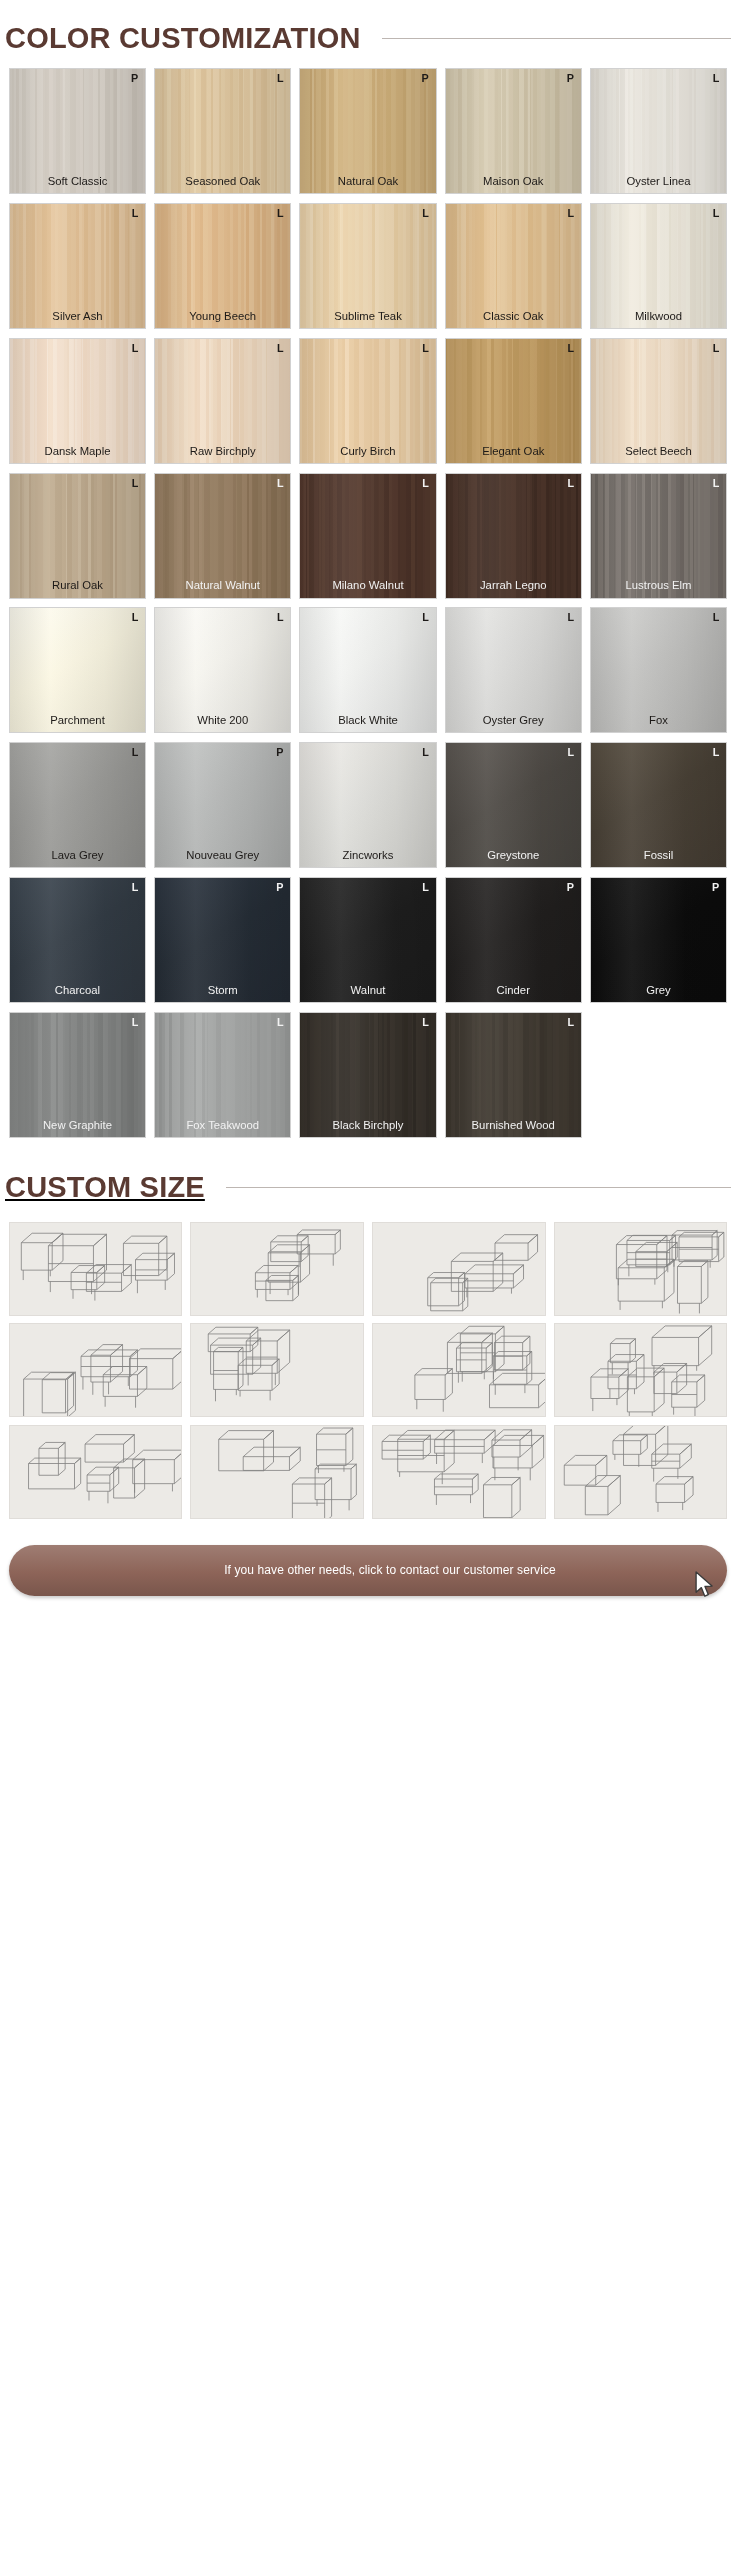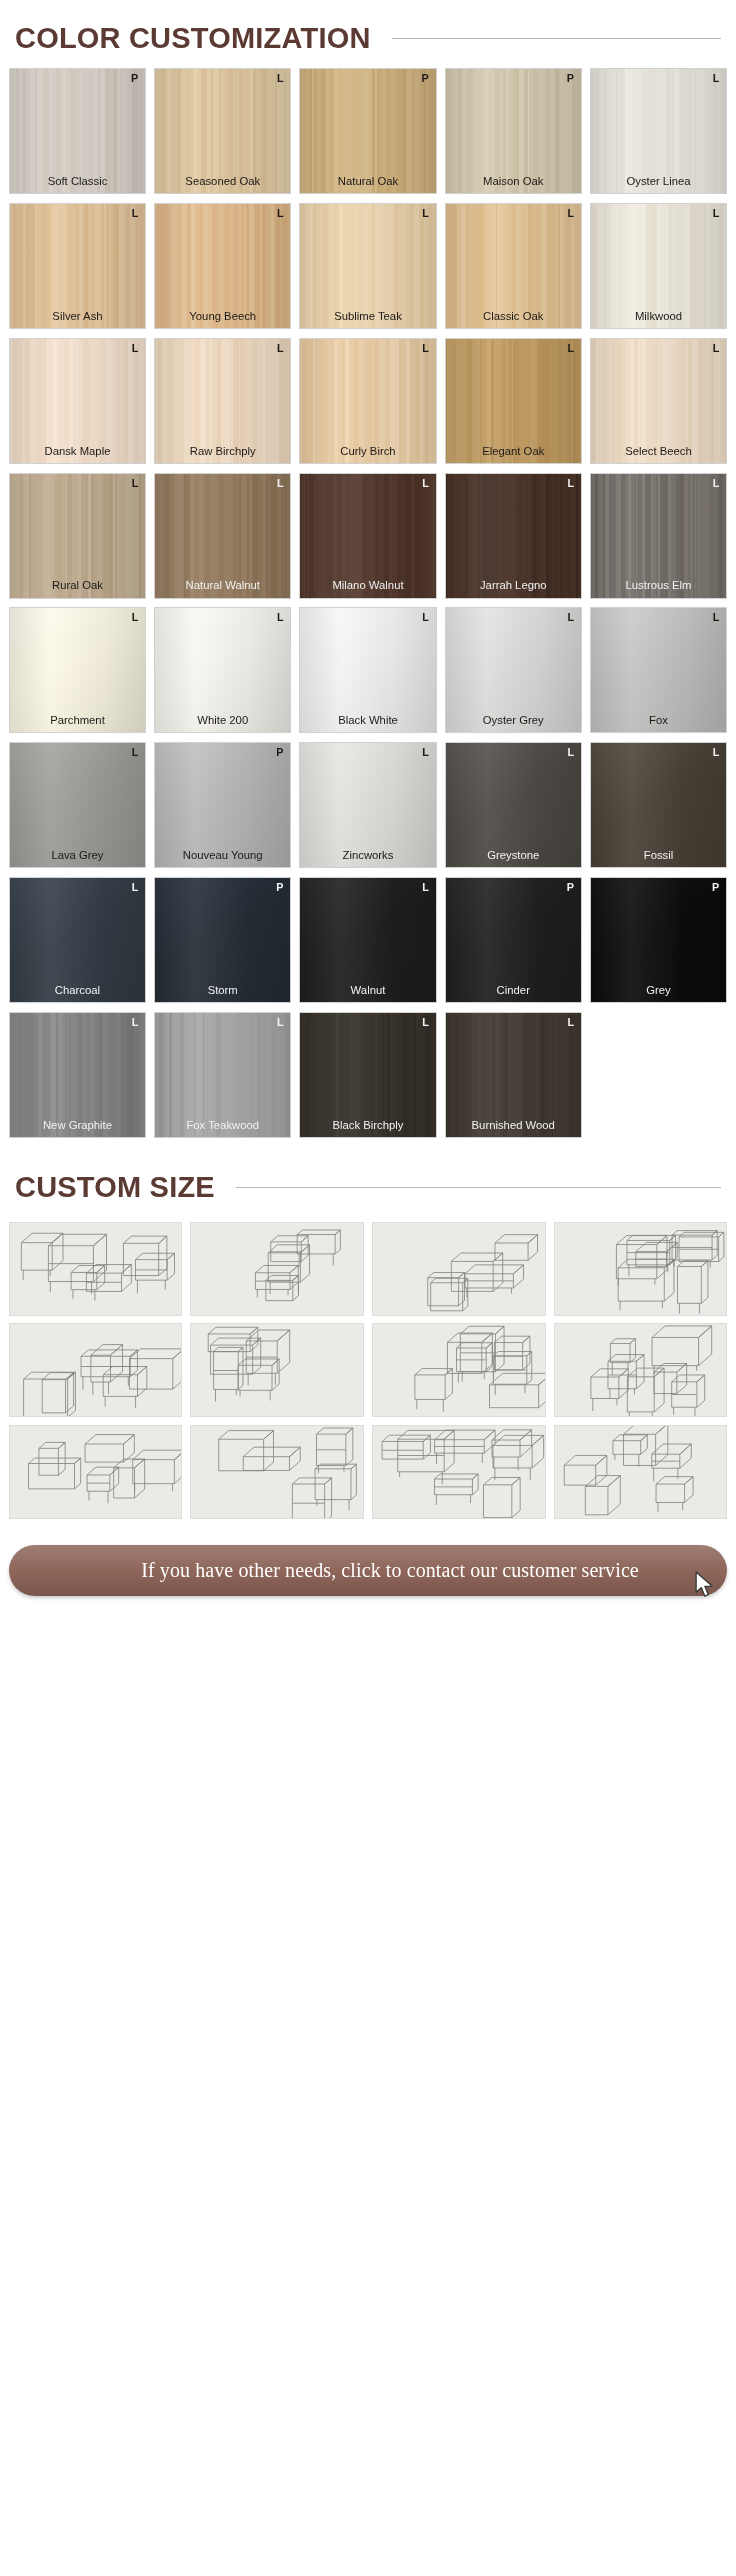--- a/index.html
+++ b/index.html
@@ -15,39 +15,39 @@
     margin: 0 auto;
     background: #ffffff;
     position: relative;
     overflow: hidden;
   }
 
   
   .section-head {
     display: flex;
     align-items: center;
-    padding: 0 15px;
+    padding: 0 5px;
     margin: 0;
   }
   .section-head .title {
     font-size: 29px;
     font-weight: bold;
     color: #5a3a32;
     letter-spacing: 0.2px;
     white-space: nowrap;
     font-family: "Liberation Sans", sans-serif;
   }
   .section-head .rule {
     flex: 1 1 auto;
     height: 1px;
     background: #bdb6b2;
     margin-left: 21.6px;
   }
   #color-head { padding-top: 21.6px; padding-bottom: 13.7px; }
-  #size-head  { padding-top: 33px; padding-bottom: 17.7px; }
+  #size-head  { padding-top: 33px; padding-bottom: 17.7px; text-decoration: underline; }
 
   
   .swatch-grid {
     display: grid;
     grid-template-columns: repeat(5, 1fr);
     gap: 8.8px 7.9px;
     padding: 0 8.8px;
   }
   .swatch {
     position: relative;
@@ -110,22 +110,22 @@
     height: 51px;
     border-radius: 25.5px;
     background: linear-gradient(180deg, #9b7164 0%, #8d6458 55%, #7e5749 100%);
     box-shadow: 0 2px 3.9px rgba(0,0,0,0.22);
     cursor: pointer;
     border: none;
     width: 100%;
   }
   .contact-btn .label {
     color: #ffffff;
-    font-size: 20px;
-    font-family: Liberation Serif, serif;
+    font-size: 12px;
+    font-family: Liberation Sans, sans-serif;
     letter-spacing: 0.1px;
     margin-left: 44px;
   }
   .cursor-arrow {
     position: absolute;
     right: 11.8px;
     bottom: -3.9px;
     width: 21.6px; height: 29px;
     pointer-events: none;
   }
@@ -294,21 +294,21 @@
       <div class="swatch light">
         <div class="grain" style="background: linear-gradient(150deg, rgb(169, 169, 166) 0%, rgb(156, 156, 153) 45%, rgb(147, 147, 144) 100%);"></div>
         <div class="grain" style="background: linear-gradient(90deg, rgba(0, 0, 0, 0.1) 0%, rgba(255, 255, 255, 0.07) 30%, rgba(0, 0, 0, 0.05) 70%, rgba(0, 0, 0, 0.12) 100%);"></div>
         <div class="badge">L</div>
         <div class="name">Lava Grey</div>
       </div>
       <div class="swatch light">
         <div class="grain" style="background: linear-gradient(150deg, rgb(195, 197, 196) 0%, rgb(183, 185, 184) 45%, rgb(172, 174, 173) 100%);"></div>
         <div class="grain" style="background: linear-gradient(90deg, rgba(0, 0, 0, 0.1) 0%, rgba(255, 255, 255, 0.07) 30%, rgba(0, 0, 0, 0.05) 70%, rgba(0, 0, 0, 0.12) 100%);"></div>
         <div class="badge">P</div>
-        <div class="name">Nouveau Young</div>
+        <div class="name">Nouveau Grey</div>
       </div>
       <div class="swatch light">
         <div class="grain" style="background: linear-gradient(150deg, rgb(236, 234, 230) 0%, rgb(224, 224, 220) 45%, rgb(211, 211, 207) 100%);"></div>
         <div class="grain" style="background: linear-gradient(90deg, rgba(0, 0, 0, 0.1) 0%, rgba(255, 255, 255, 0.07) 30%, rgba(0, 0, 0, 0.05) 70%, rgba(0, 0, 0, 0.12) 100%);"></div>
         <div class="badge">L</div>
         <div class="name">Zincworks</div>
       </div>
       <div class="swatch dark">
         <div class="grain" style="background: linear-gradient(150deg, rgb(92, 87, 82) 0%, rgb(78, 74, 69) 45%, rgb(73, 70, 65) 100%);"></div>
         <div class="grain" style="background: linear-gradient(90deg, rgba(0, 0, 0, 0.1) 0%, rgba(255, 255, 255, 0.07) 30%, rgba(0, 0, 0, 0.05) 70%, rgba(0, 0, 0, 0.12) 100%);"></div>

